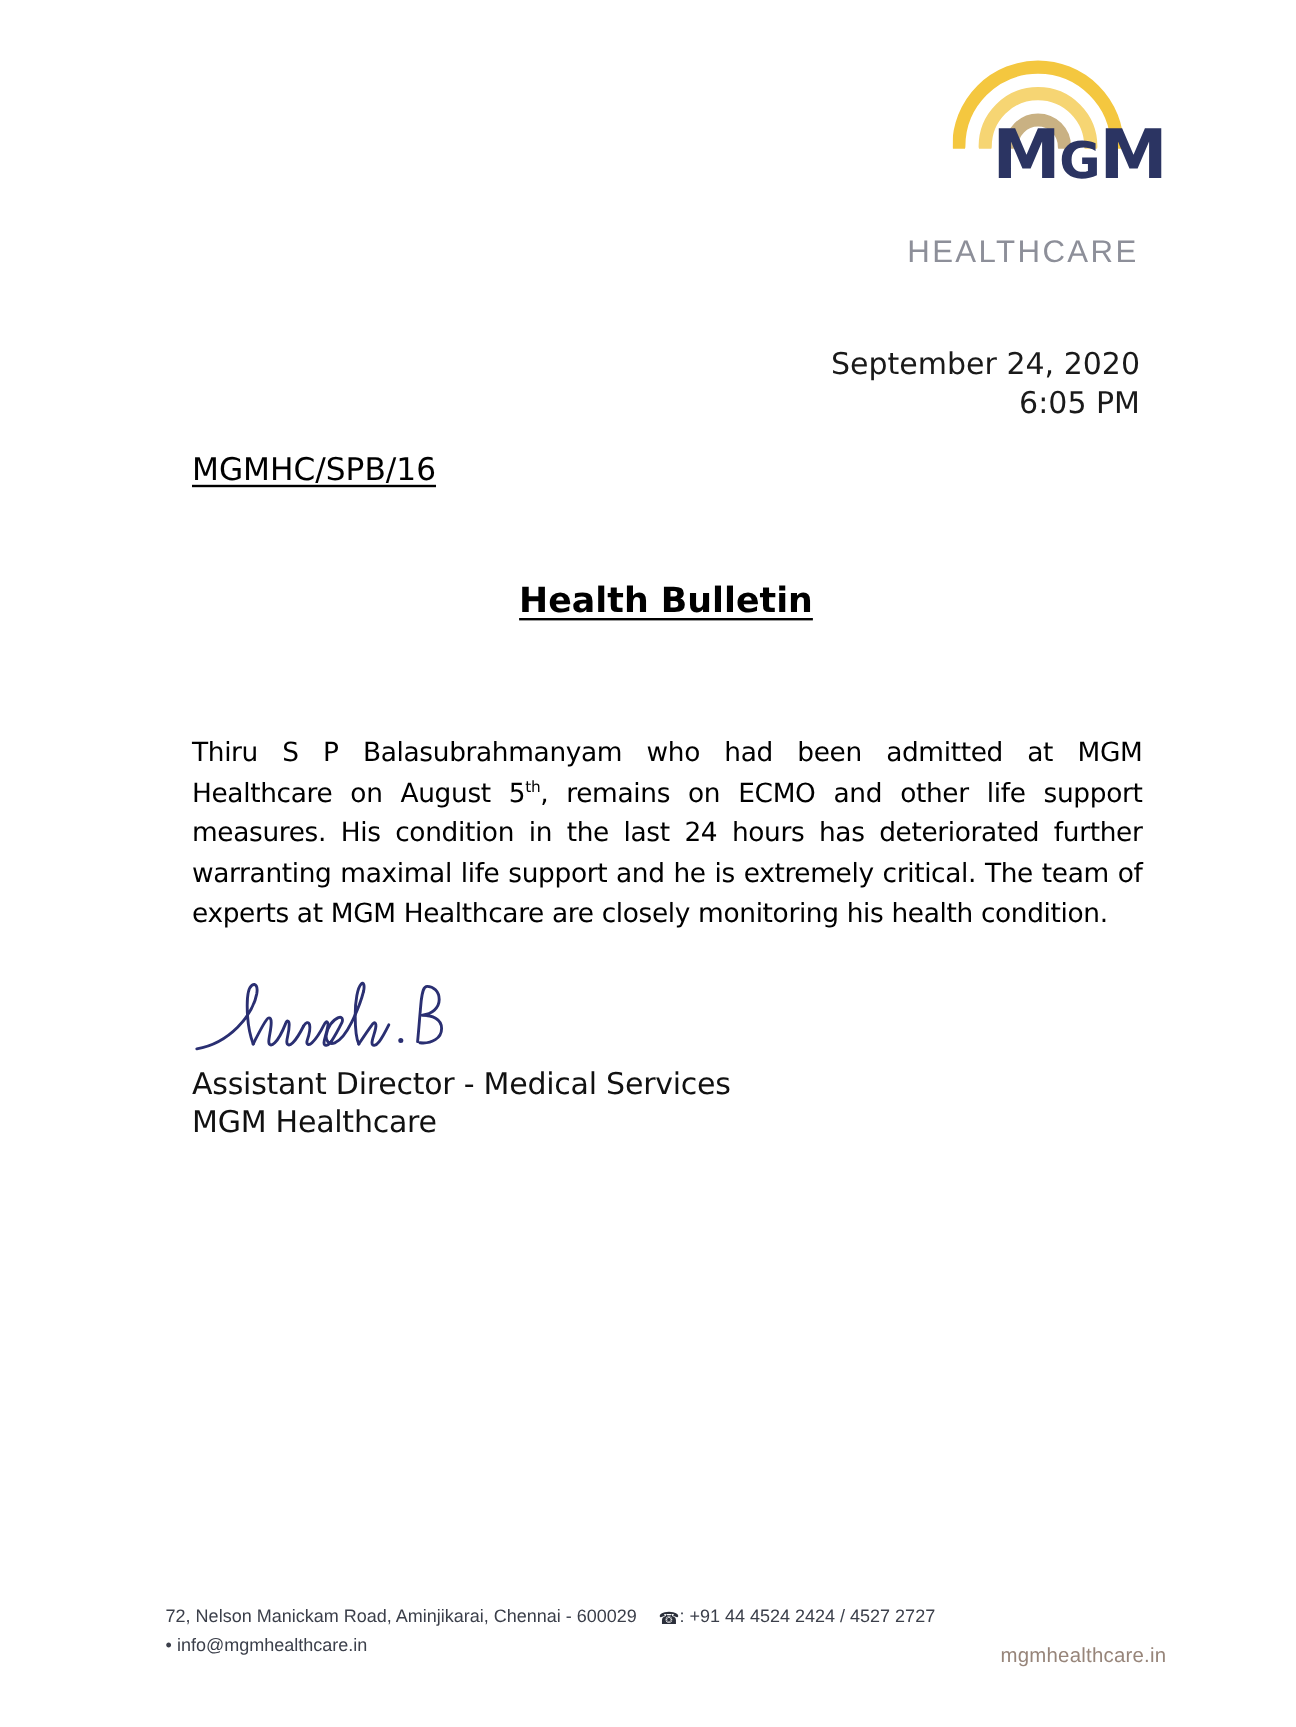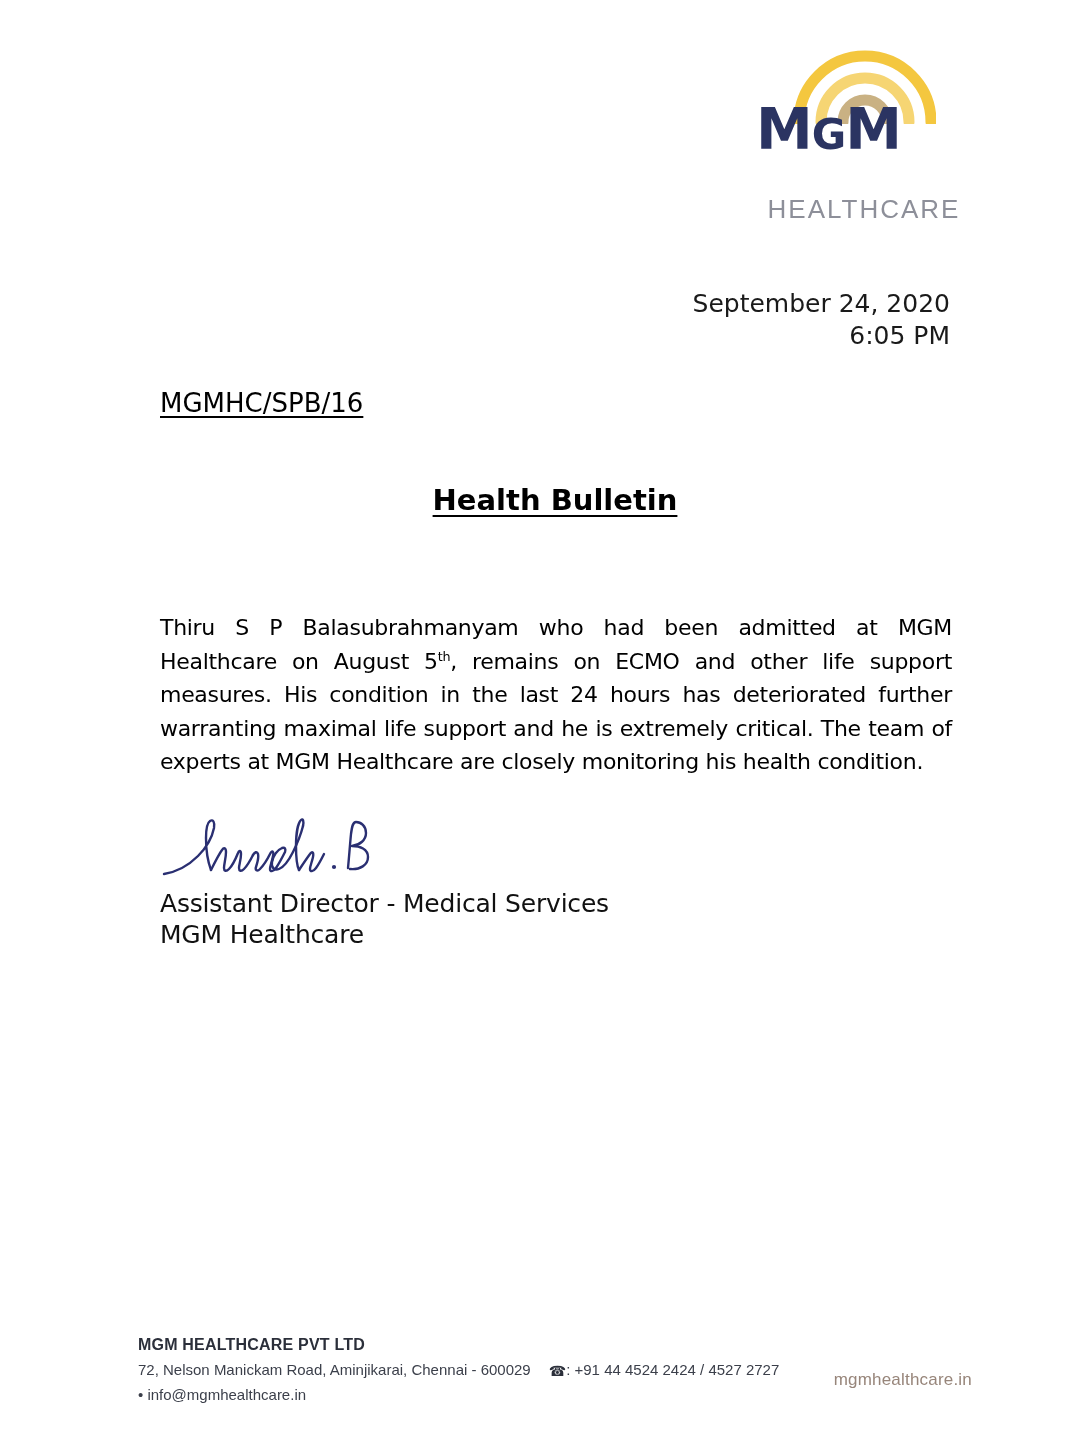--- a/index.html
+++ b/index.html
@@ -29,38 +29,37 @@
     top: 0;
     left: 38px;
     width: 142px;
     height: 76px;
   }
   .logo-mgm {
     position: absolute;
     top: 53px;
     left: 0;
     width: 216px;
-    text-align: left;
+    text-align: right;
     font-family: "DejaVu Sans", sans-serif;
     font-size: 57px;
     font-weight: 700;
     letter-spacing: -1px;
     line-height: 1;
     color: #2b3462;
   }
   .logo-mgm .small-g {
     font-size: 42px;
     vertical-align: baseline;
   }
   .logo-healthcare {
     position: absolute;
     top: 148px;
     left: 0;
     width: 216px;
-    text-align: center;
     font-family: "Liberation Sans", sans-serif;
     font-size: 26px;
     font-weight: 400;
     letter-spacing: 2.0px;
     color: #8d8f99;
     line-height: 1;
   }
 
   
   .date-block {
@@ -72,21 +71,21 @@
     font-size: 25px;
     line-height: 32px;
     color: #1a1a1a;
     font-family: "DejaVu Sans", sans-serif;
   }
   .date-block div { white-space: nowrap; }
 
   
   .ref-no {
     position: absolute;
-    top: 388px;
+    top: 377px;
     left: 160px;
     font-size: 26px;
     font-family: "DejaVu Sans", sans-serif;
     color: #000;
     text-decoration: underline;
     text-underline-offset: 4px;
   }
 
   
   .doc-title {
@@ -234,18 +233,17 @@
     </g>
   </svg>
 </div>
 
 <div class="sign-block">
   <div>Assistant Director - Medical Services</div>
   <div>MGM Healthcare</div>
 </div>
 
 <div class="footer">
-  <div class="footer-company">MGM HEALTHCARE PVT LTD</div>
   <div class="footer-line2"><span>72, Nelson Manickam Road, Aminjikarai, Chennai - 600029</span><span class="footer-phone-gap"></span><span class="phone-icon">☎</span><span>: </span><span>+91 44 4524 2424 / 4527 2727</span></div>
   <div class="footer-line3"><span>• </span><span>info@mgmhealthcare.in</span></div>
 </div>
 
 <div class="footer-url">mgmhealthcare.in</div>
 
 </body></html>

